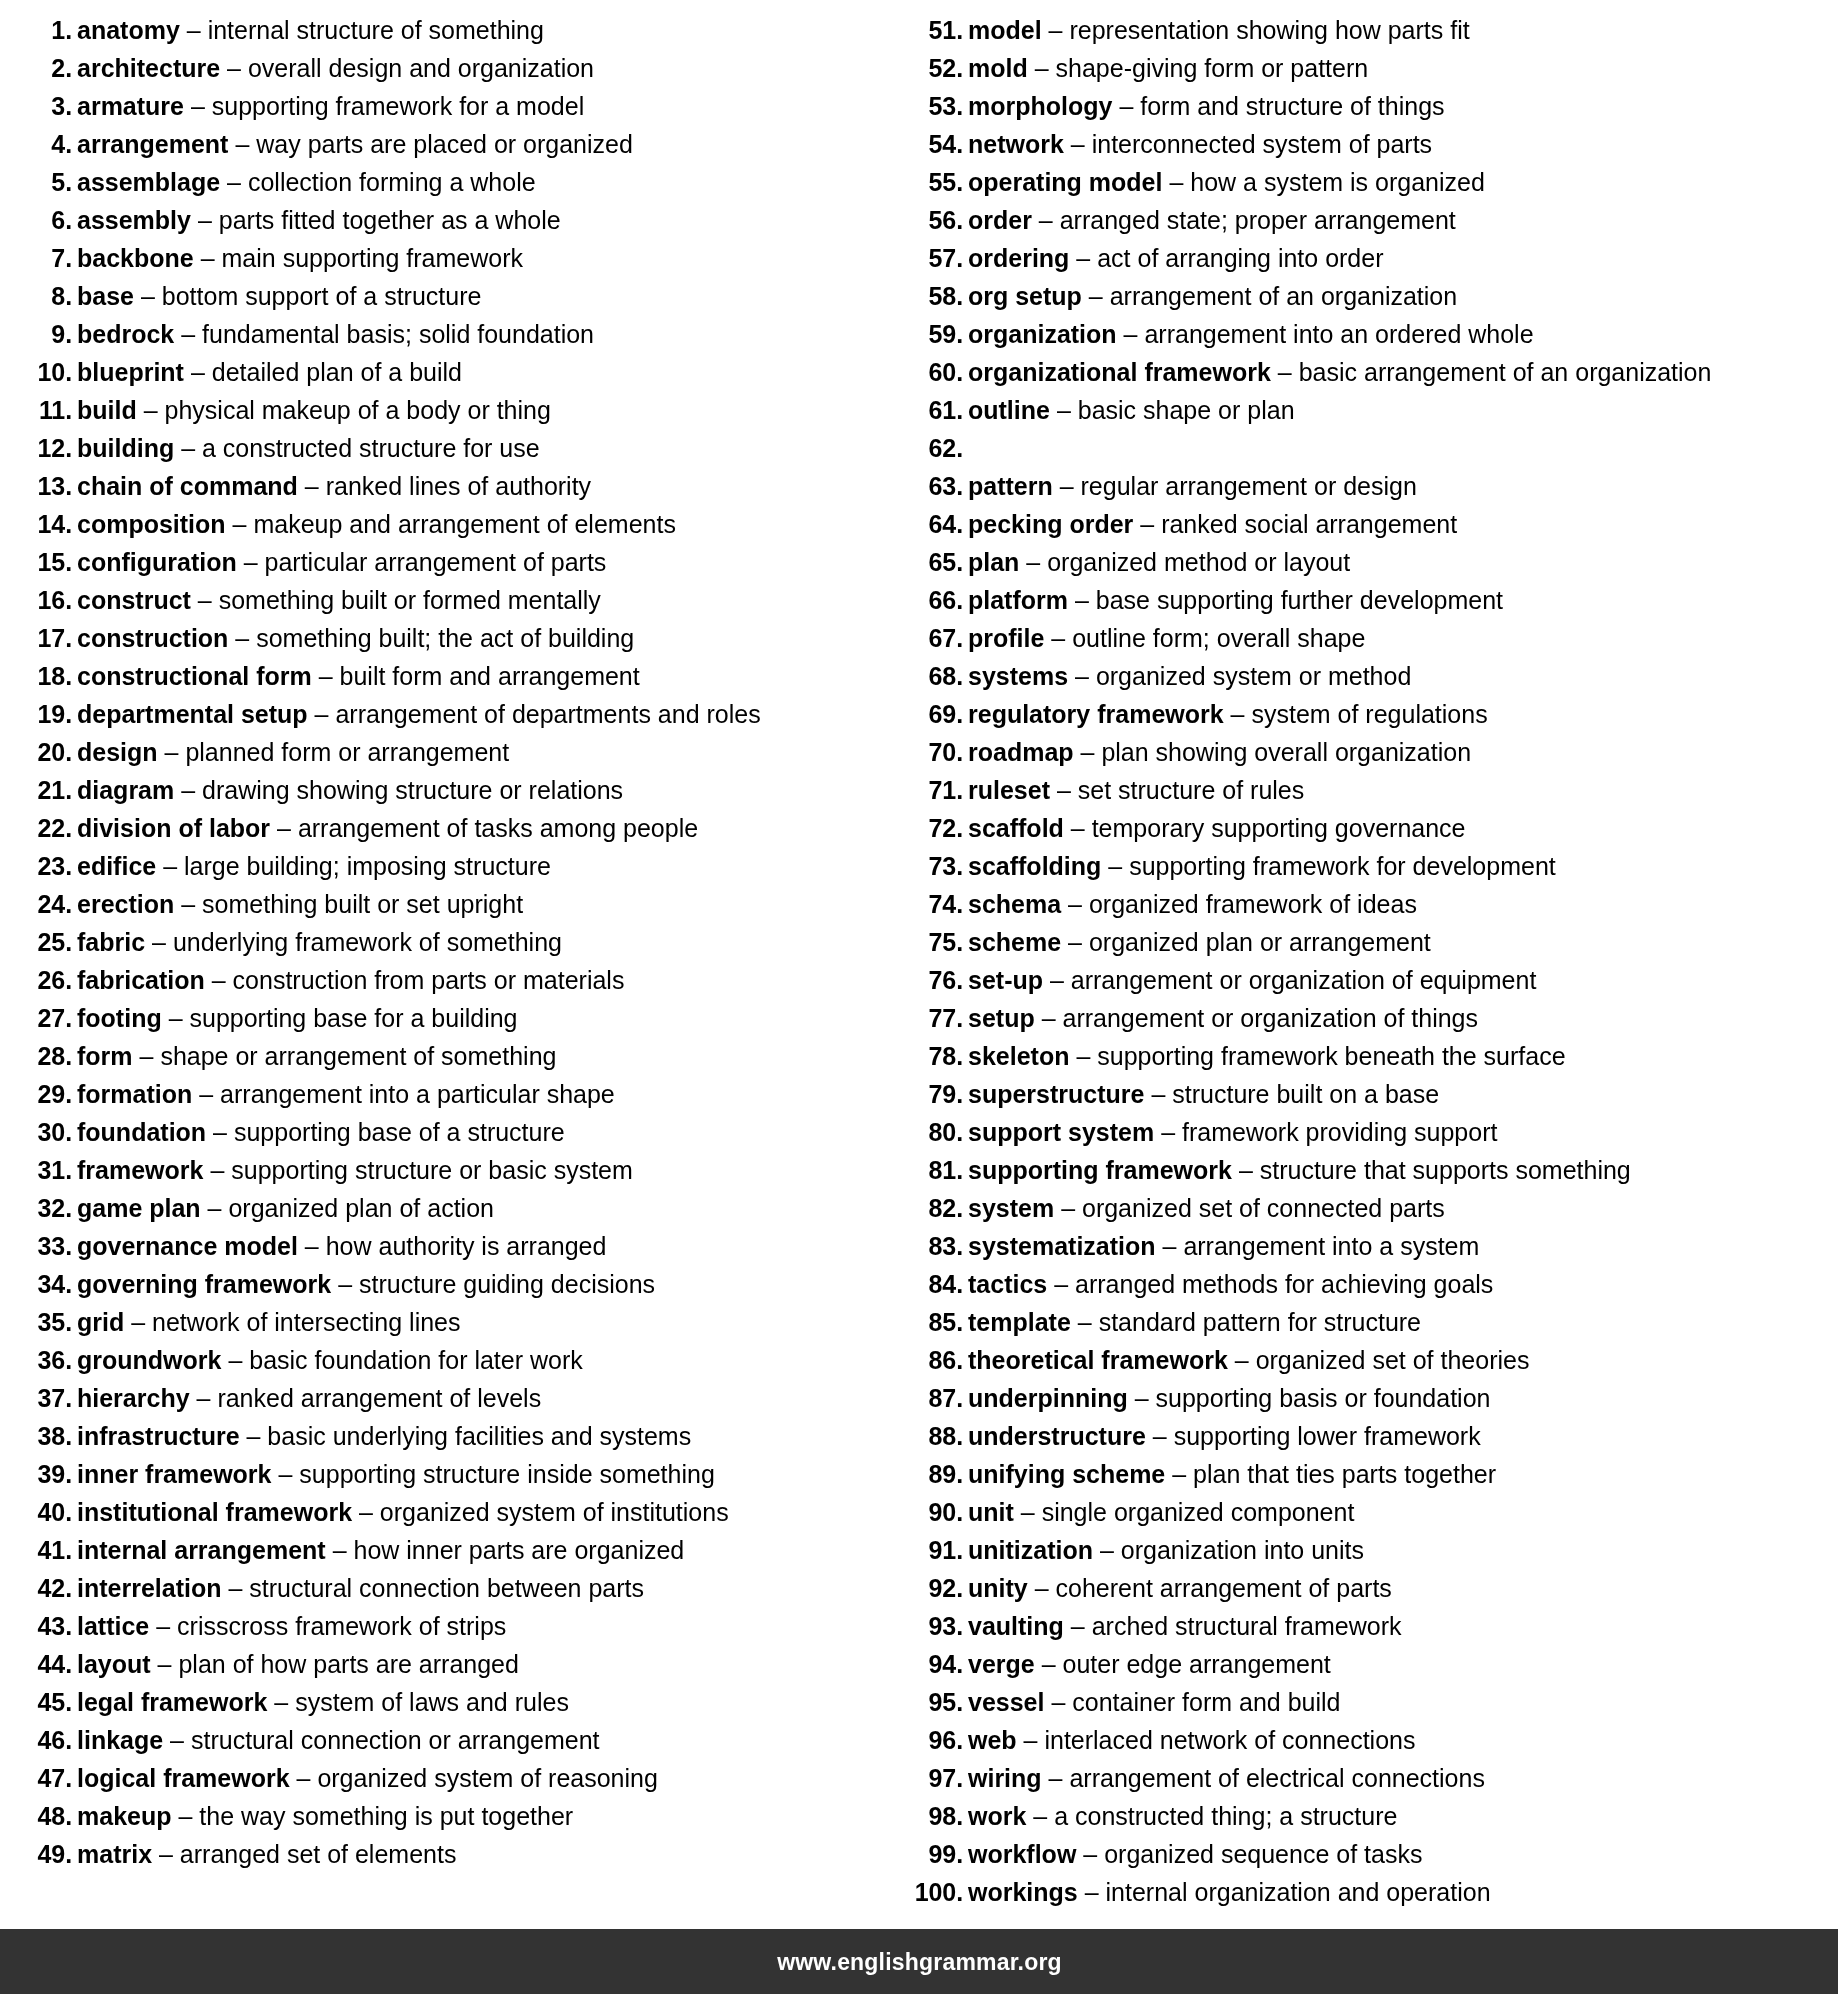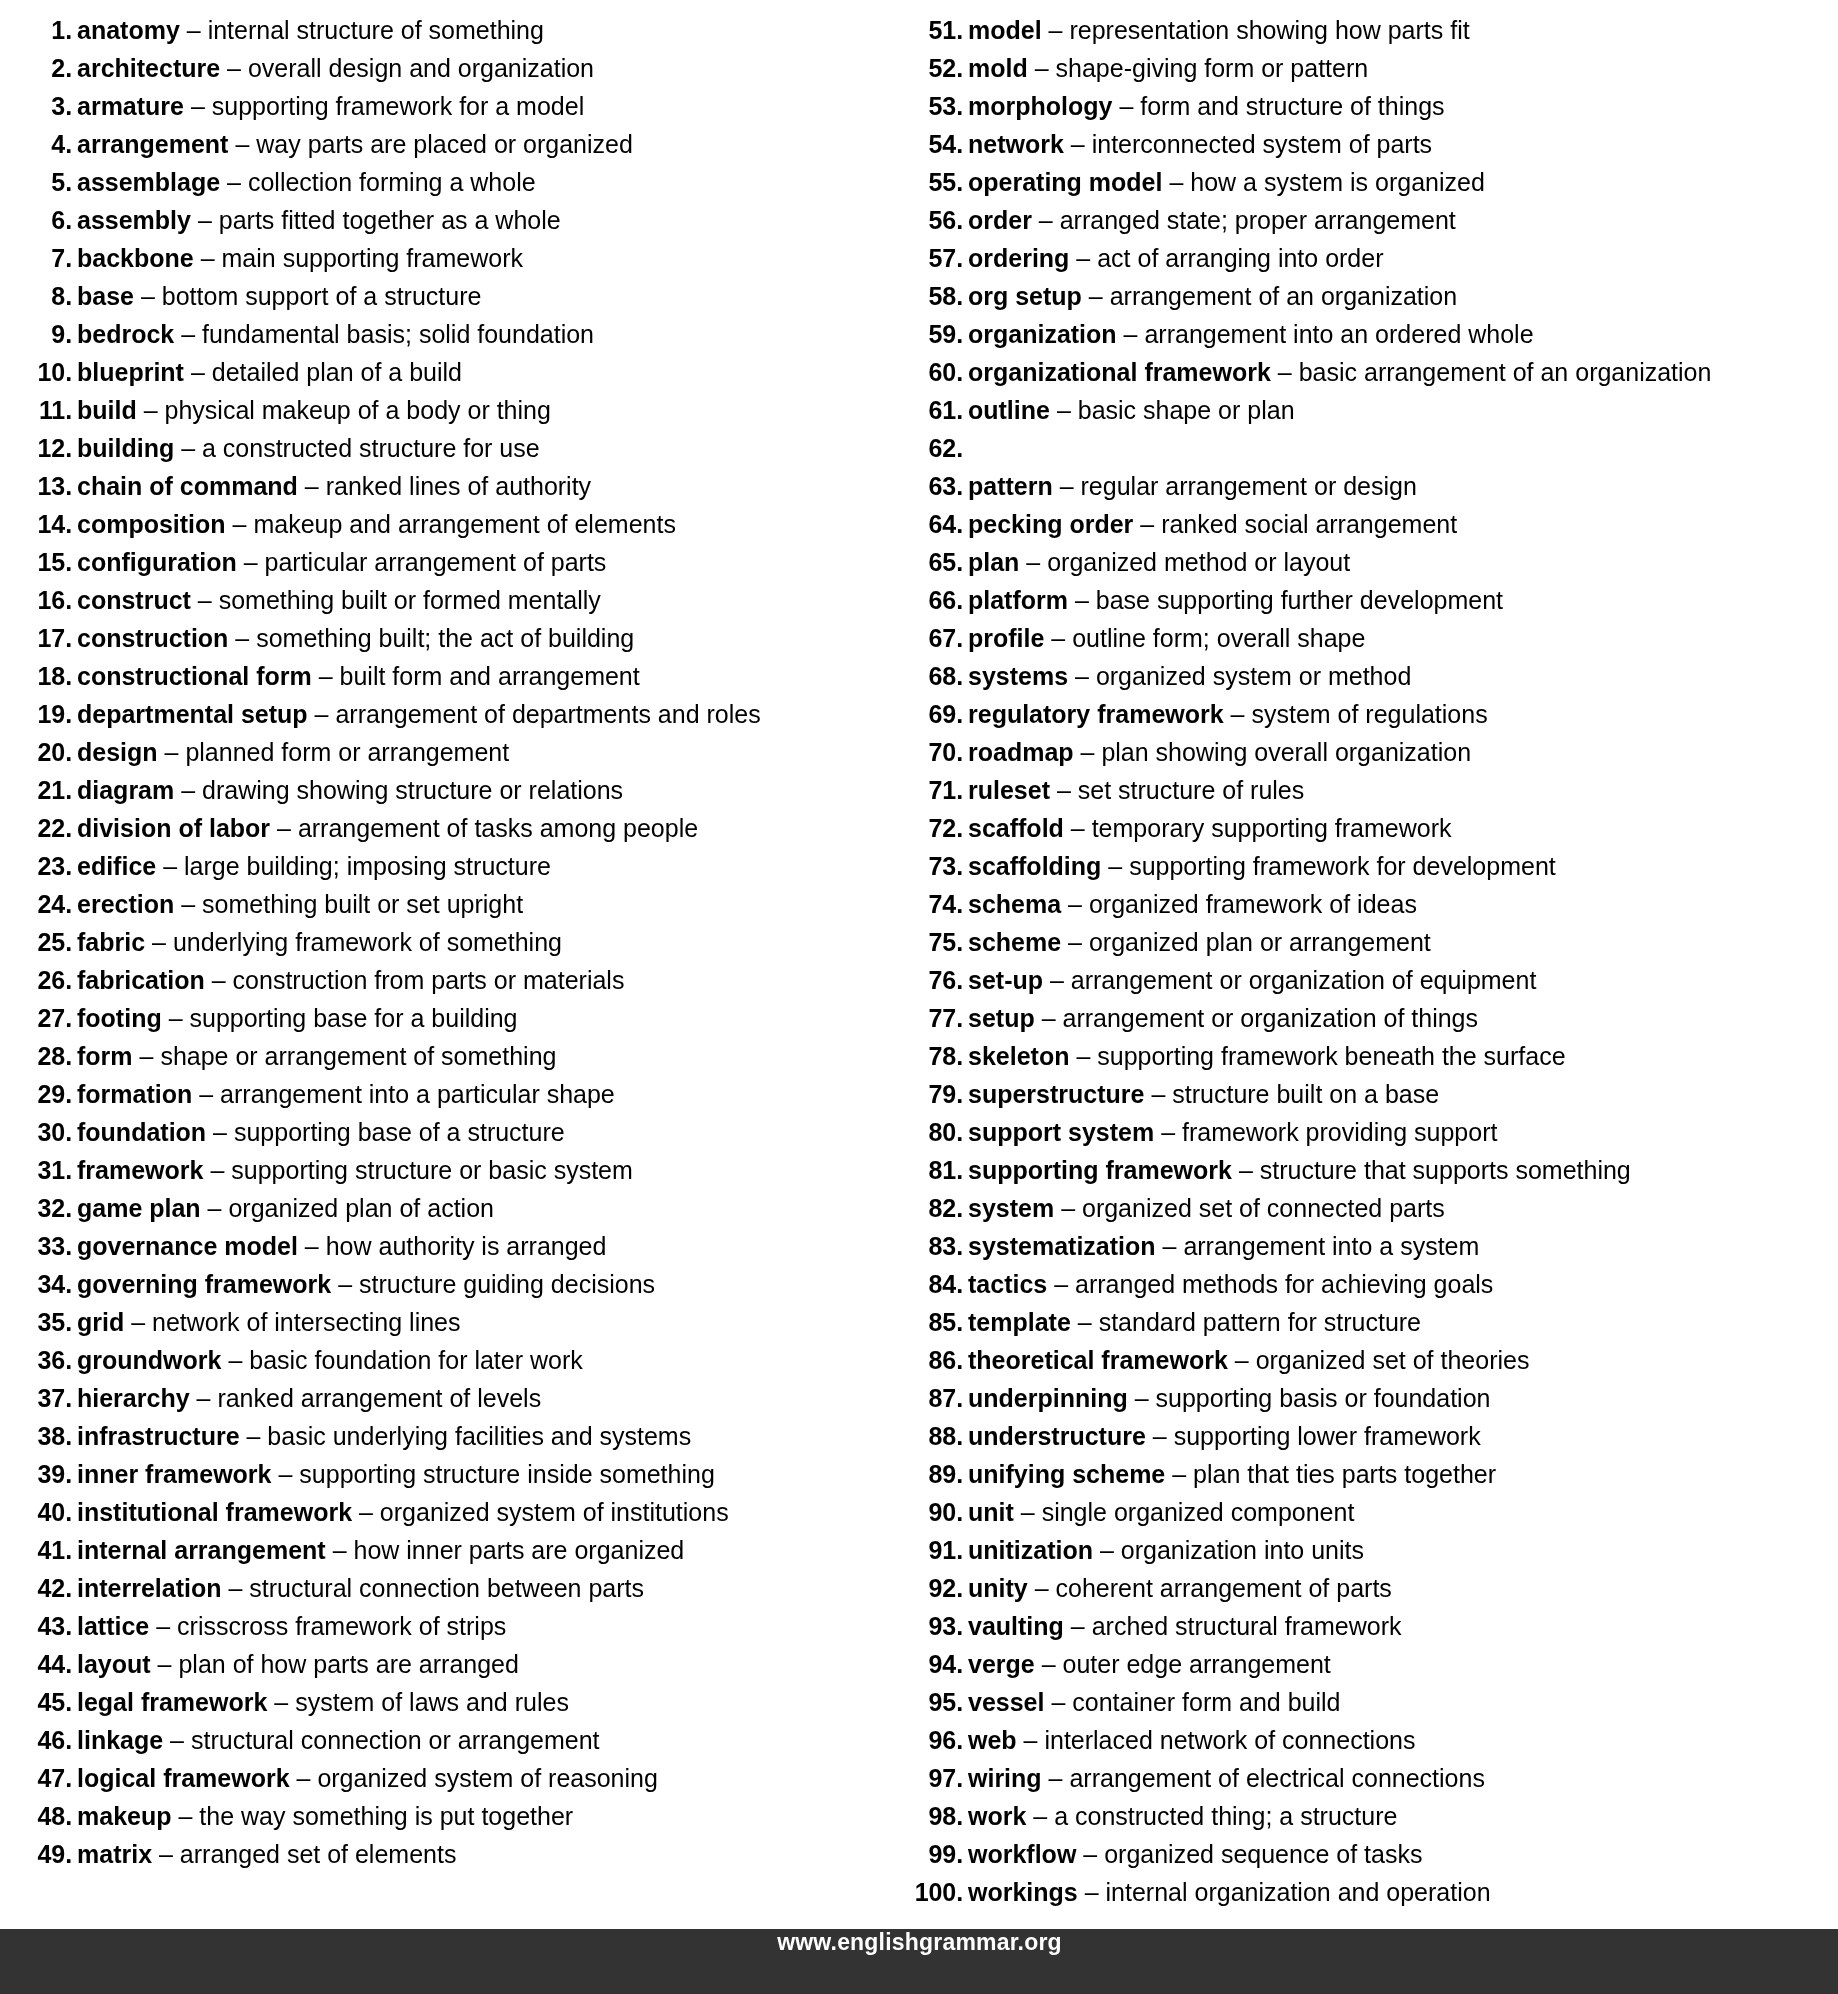--- a/index.html
+++ b/index.html
@@ -74,20 +74,21 @@
   }
   .entry-def {
     font-weight: normal;
   }
   #footer {
     flex: 0 0 auto;
     height: 66px;
     background: #333333;
     color: #ffffff;
     display: flex;
+    align-items: center;
     justify-content: center;
   }
   #footer-text {
     font-size: 23px;
     font-weight: bold;
     letter-spacing: 0.2px;
   }
 </style>
 </head>
 <body>
@@ -374,21 +375,21 @@
         <div class="entry">
           <span class="entry-num">70.</span>
           <span class="entry-body"><span class="entry-term">roadmap</span> <span class="entry-dash">–</span> <span class="entry-def">plan showing overall organization</span></span>
         </div>
         <div class="entry">
           <span class="entry-num">71.</span>
           <span class="entry-body"><span class="entry-term">ruleset</span> <span class="entry-dash">–</span> <span class="entry-def">set structure of rules</span></span>
         </div>
         <div class="entry">
           <span class="entry-num">72.</span>
-          <span class="entry-body"><span class="entry-term">scaffold</span> <span class="entry-dash">–</span> <span class="entry-def">temporary supporting framework</span></span>
+          <span class="entry-body"><span class="entry-term">scaffold</span> <span class="entry-dash">–</span> <span class="entry-def">temporary supporting governance</span></span>
         </div>
         <div class="entry">
           <span class="entry-num">73.</span>
           <span class="entry-body"><span class="entry-term">scaffolding</span> <span class="entry-dash">–</span> <span class="entry-def">supporting framework for development</span></span>
         </div>
         <div class="entry">
           <span class="entry-num">74.</span>
           <span class="entry-body"><span class="entry-term">schema</span> <span class="entry-dash">–</span> <span class="entry-def">organized framework of ideas</span></span>
         </div>
         <div class="entry">

